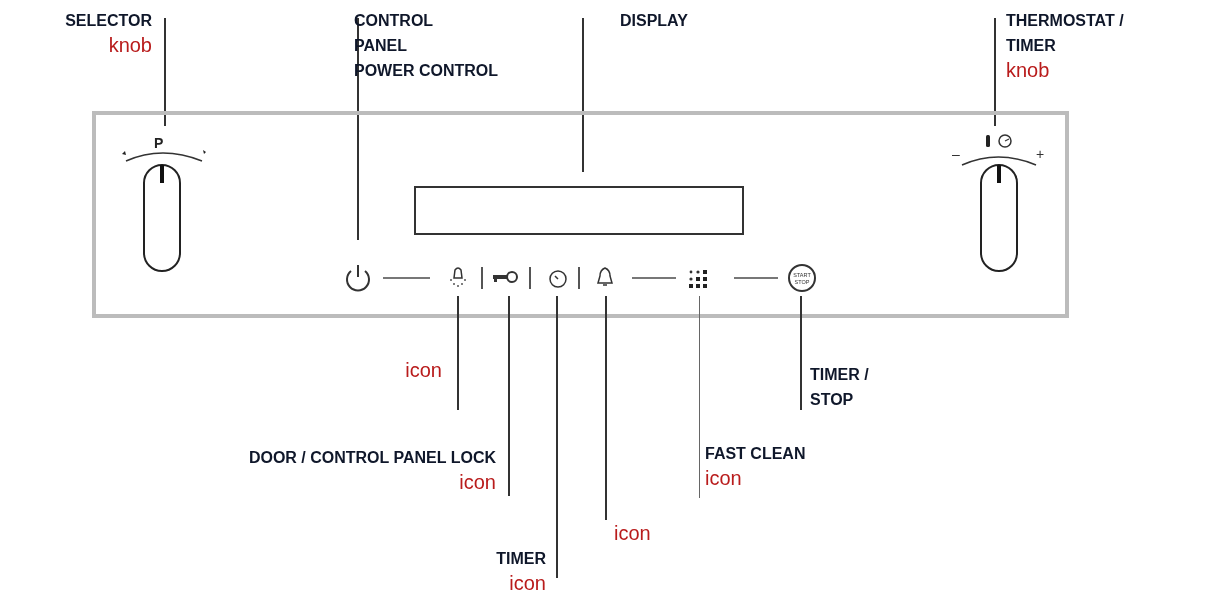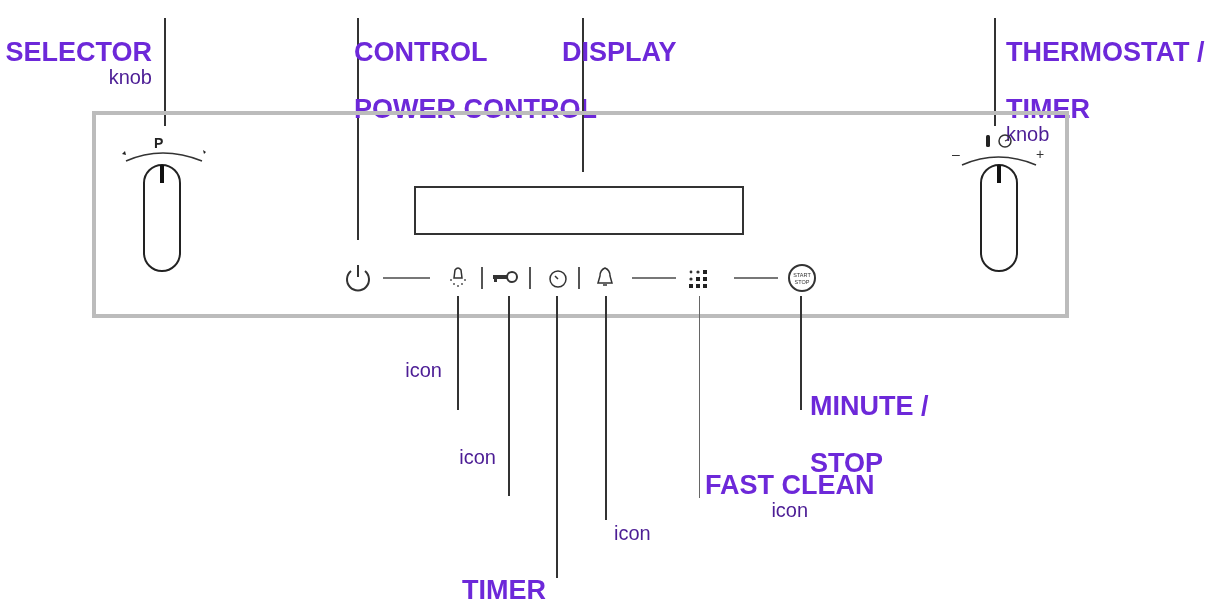--- a/index.html
+++ b/index.html
@@ -1,20 +1,20 @@
 <!DOCTYPE html>
 <html><head>
 <meta charset="utf-8">
 <style>
   html, body { margin:0; padding:0; background:#ffffff; }
   body { width:1207px; height:606px; position:relative; overflow:hidden;
          font-family:"Liberation Sans", sans-serif; color:#1a1a1a; }
   .abs { position:absolute; }
-  .lbl-bold { font-weight:bold; font-size:27px; line-height:25px; color:#6d28d9;margin-top:32px; }
-  .lbl-light { font-size:20px; line-height:24px; color:#4c1d95; }
+  .lbl-bold { font-weight:bold; font-size:16px; line-height:25px; color:#0f172a; }
+  .lbl-light { font-size:20px; line-height:24px; color:#b91c1c; }
   .vline { position:absolute; width:2px; background:#333; }
   .panel { position:absolute; left:92px; top:111px; width:977px; height:207px;
            border:4px solid #bcbcbc; box-sizing:border-box; }
   .display { position:absolute; left:414px; top:186px; width:330px; height:49px;
              border:2px solid #333; box-sizing:border-box; }
   .knob { position:absolute; width:38px; height:108px; border:2px solid #222;
           border-radius:19px; box-sizing:border-box; }
   .knob-mark { position:absolute; width:4px; height:18px; background:#111; }
   .hline { position:absolute; height:2px; background:#777; }
   .sep { position:absolute; width:2px; height:22px; background:#555; }
@@ -26,25 +26,26 @@
 
 <div class="abs right" style="left:0; top:8px; width:152px;">
   <div class="lbl-bold">SELECTOR</div>
   <div class="lbl-light">knob</div>
 </div>
 <div class="vline" style="left:164px; top:18px; height:108px;"></div>
 
 <div class="vline" style="left:357px; top:18px; height:222px;"></div>
 <div class="abs" style="left:354px; top:8px;">
   <div class="lbl-bold">CONTROL</div>
+  <div class="lbl-bold">PANEL</div>
   <div class="lbl-bold">POWER CONTROL</div>
 </div>
 
 <div class="vline" style="left:582px; top:18px; height:154px;"></div>
-<div class="abs" style="left:562px; top:8px;">
+<div class="abs" style="left:620px; top:8px;">
   <div class="lbl-bold">DISPLAY</div>
 </div>
 
 <div class="vline" style="left:994px; top:18px; height:108px;"></div>
 <div class="abs" style="left:1006px; top:8px;">
   <div class="lbl-bold">THERMOSTAT /</div>
   <div class="lbl-bold">TIMER</div>
   <div class="lbl-light">knob</div>
 </div>
 
@@ -132,33 +133,34 @@
 <div class="vline" style="left:556px; top:296px; height:282px;"></div>
 <div class="vline" style="left:605px; top:296px; height:224px;"></div>
 <div class="vline" style="left:699px; top:296px; height:202px; background:#666; width:1px;"></div>
 <div class="vline" style="left:800px; top:296px; height:114px;"></div>
 
 <div class="abs right" style="left:240px; top:358px; width:202px;">
   <div class="lbl-light">icon</div>
 </div>
 
 <div class="abs right" style="left:60px; top:445px; width:436px;">
+  <div class="lbl-bold">DOOR / CONTROL PANEL LOCK</div>
   <div class="lbl-light">icon</div>
 </div>
 
 <div class="abs right" style="left:340px; top:546px; width:206px;">
   <div class="lbl-bold">TIMER</div>
   <div class="lbl-light">icon</div>
 </div>
 
 <div class="abs" style="left:614px; top:521px;">
   <div class="lbl-light">icon</div>
 </div>
 
-<div class="abs" style="left:705px; top:441px;text-align:center;">
+<div class="abs" style="left:705px; top:441px;">
   <div class="lbl-bold">FAST CLEAN</div>
   <div class="lbl-light">icon</div>
 </div>
 
 <div class="abs" style="left:810px; top:362px;">
-  <div class="lbl-bold">MINUTE /</div>
+  <div class="lbl-bold">TIMER /</div>
   <div class="lbl-bold">STOP</div>
 </div>
 
 </body></html>

